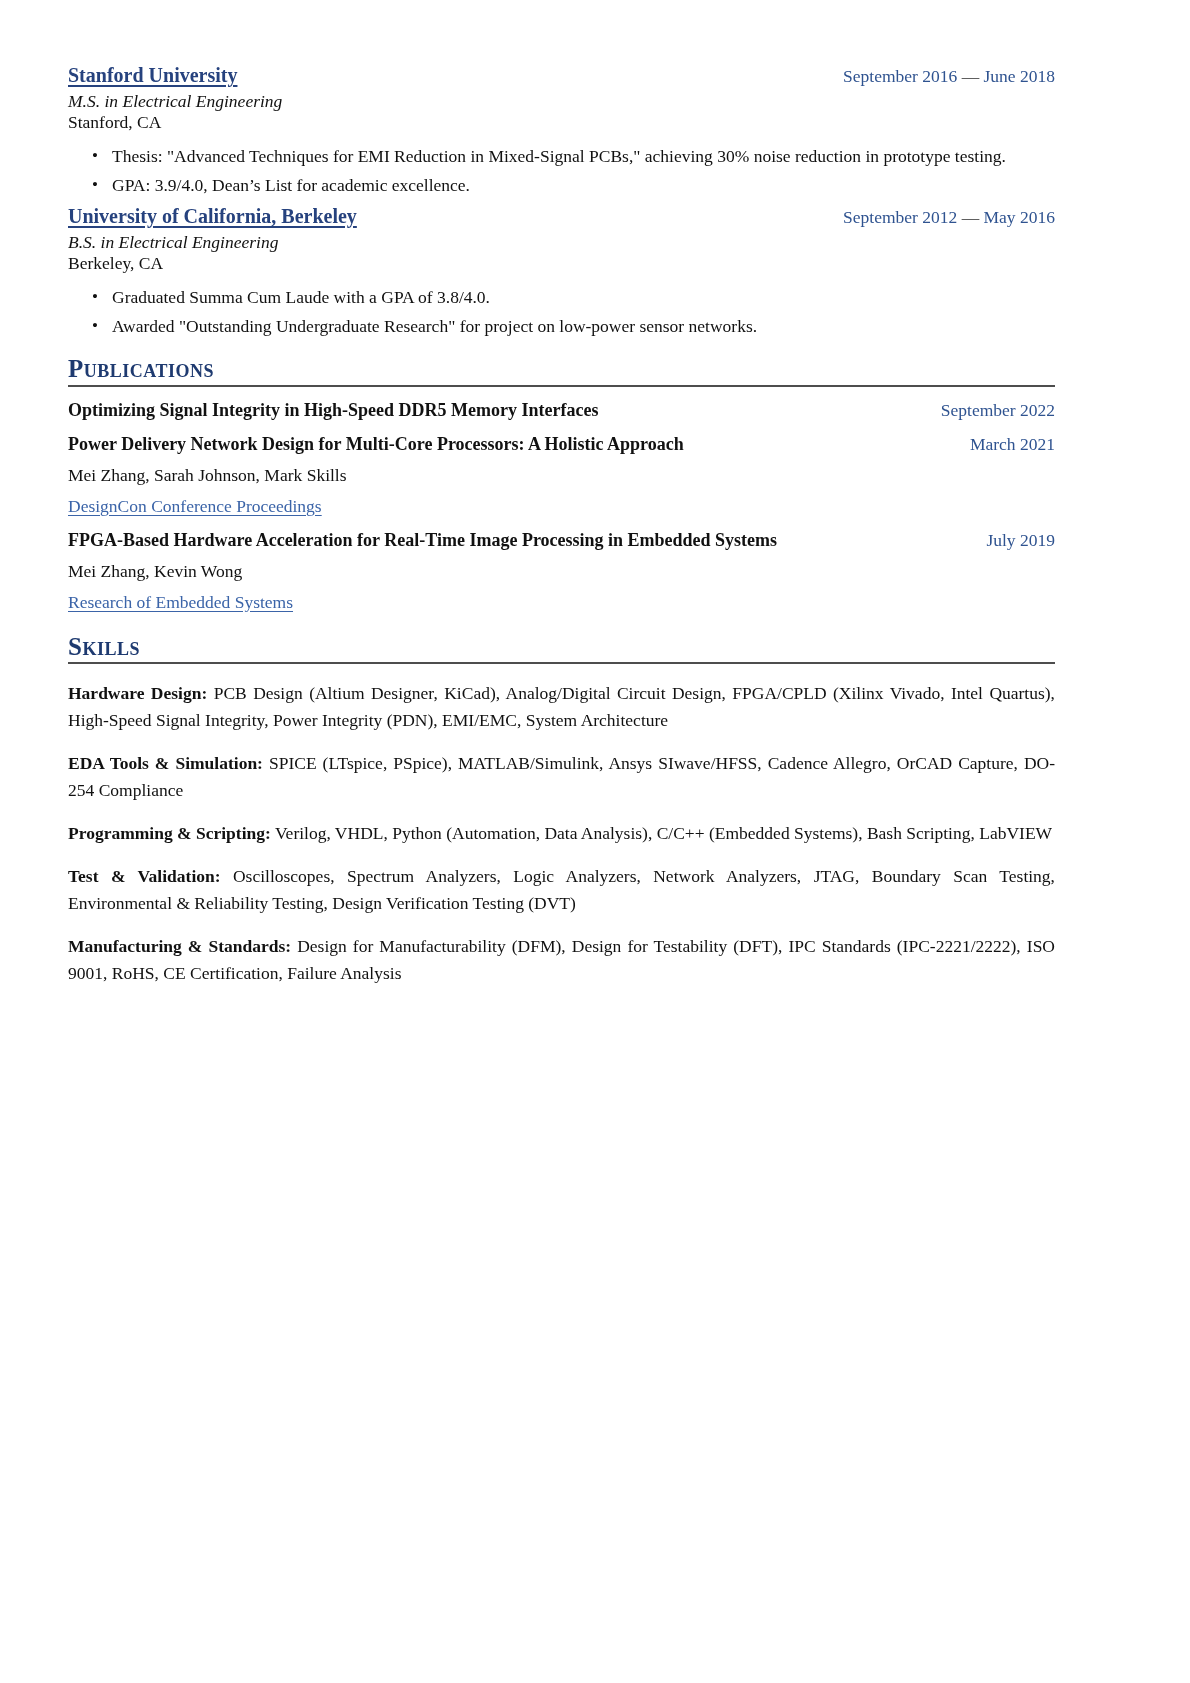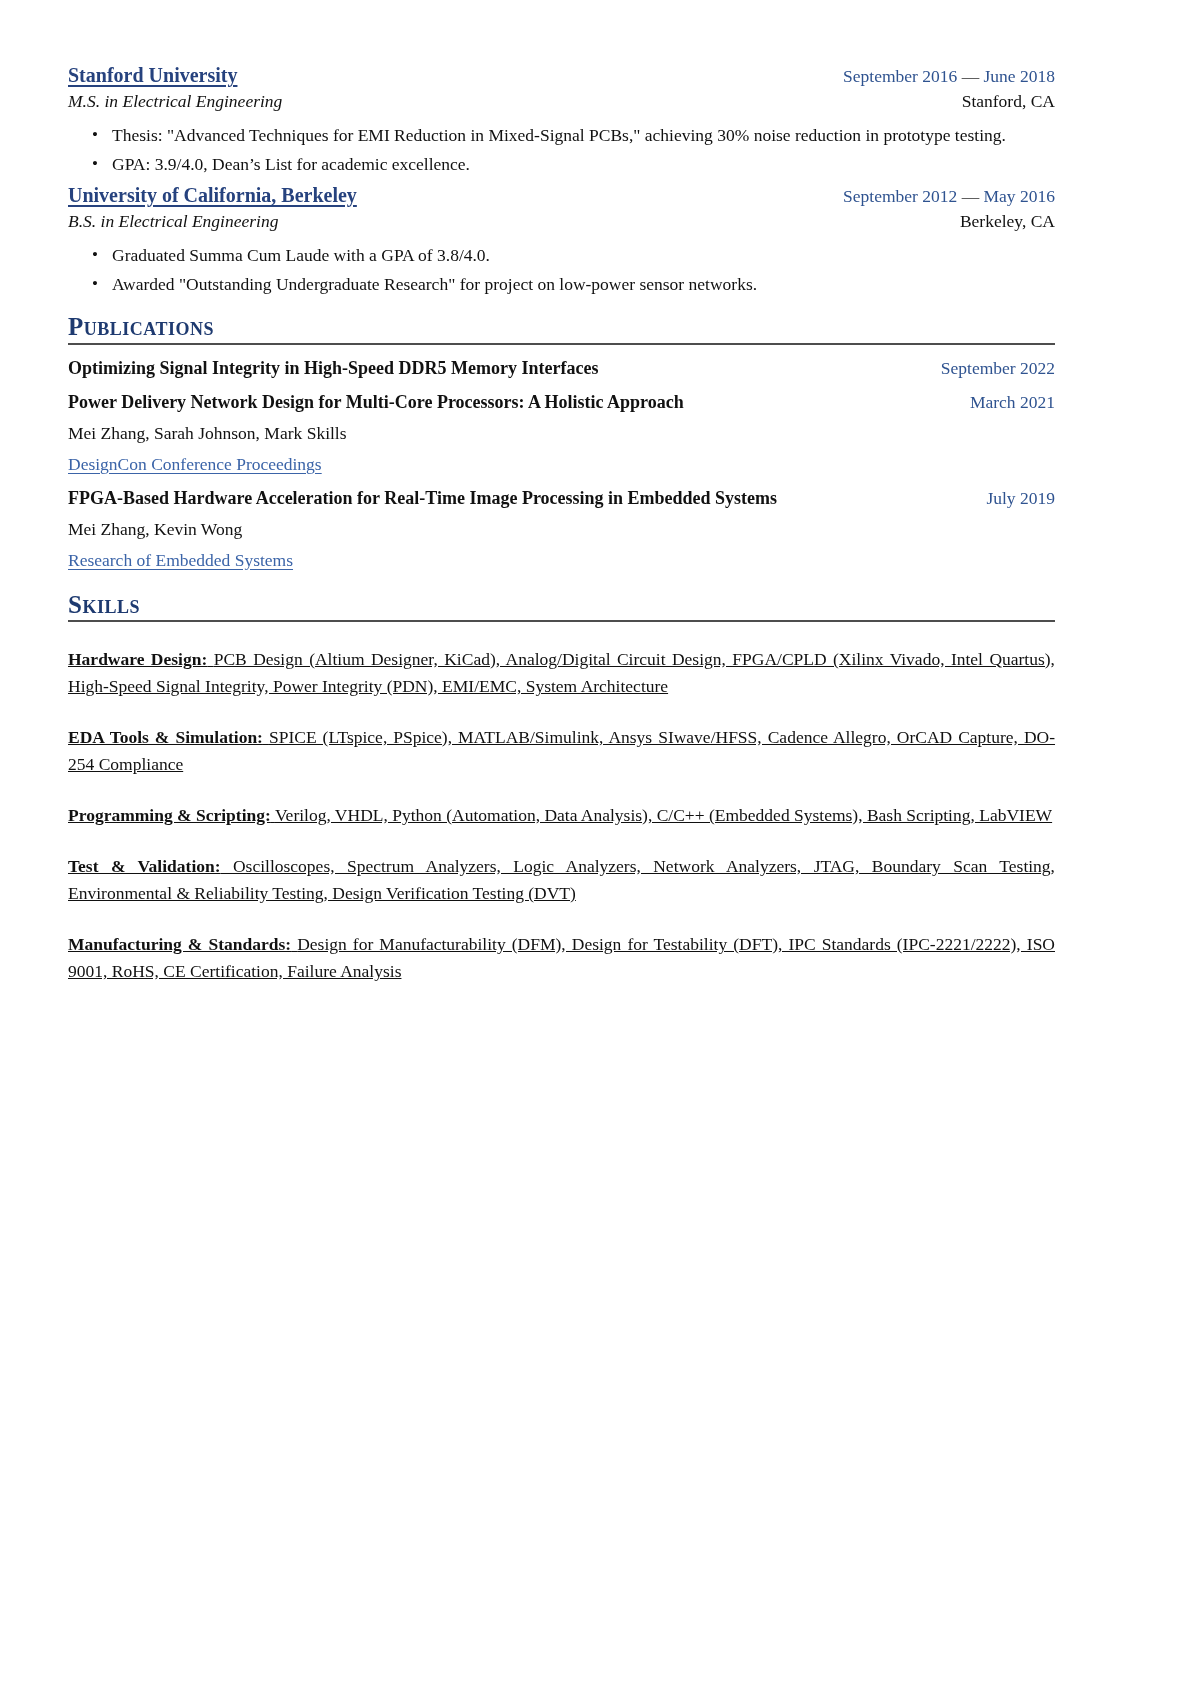--- a/index.html
+++ b/index.html
@@ -36,20 +36,21 @@
     font-size: 17.5px;
     color: #2f5390;
     white-space: nowrap;
   }
   .date-range .dash { color: #444444; }
   .edu-sub-row {
     display: flex;
     justify-content: space-between;
     align-items: baseline;
     margin-top: 4px;
+    flex-direction: column;
   }
   .degree { font-size: 17.5px; font-style: italic; }
   .location { font-size: 17.5px; color: #111111; }
 
   ul.bullets {
     margin: 11px 0 6px 0;
     padding-left: 44px;
     list-style: none;
   }
   ul.bullets li {
@@ -107,25 +108,24 @@
   }
   .pub-venue a, .venue-link {
     color: #3b64a8;
     text-decoration: underline;
     text-underline-offset: 3px;
     cursor: pointer;
   }
 
   
   .skill-para {
-    margin-top: 24px;
+    margin-top: 16px;
     font-size: 17.5px;
     line-height: 27px;
     text-align: justify;
-    text-decoration: underline;
   }
   .skill-label { font-weight: bold; }
 </style>
 </head>
 <body>
 
 <div class="page">
 
   <div class="edu-entry">
     <div class="edu-head-row">

